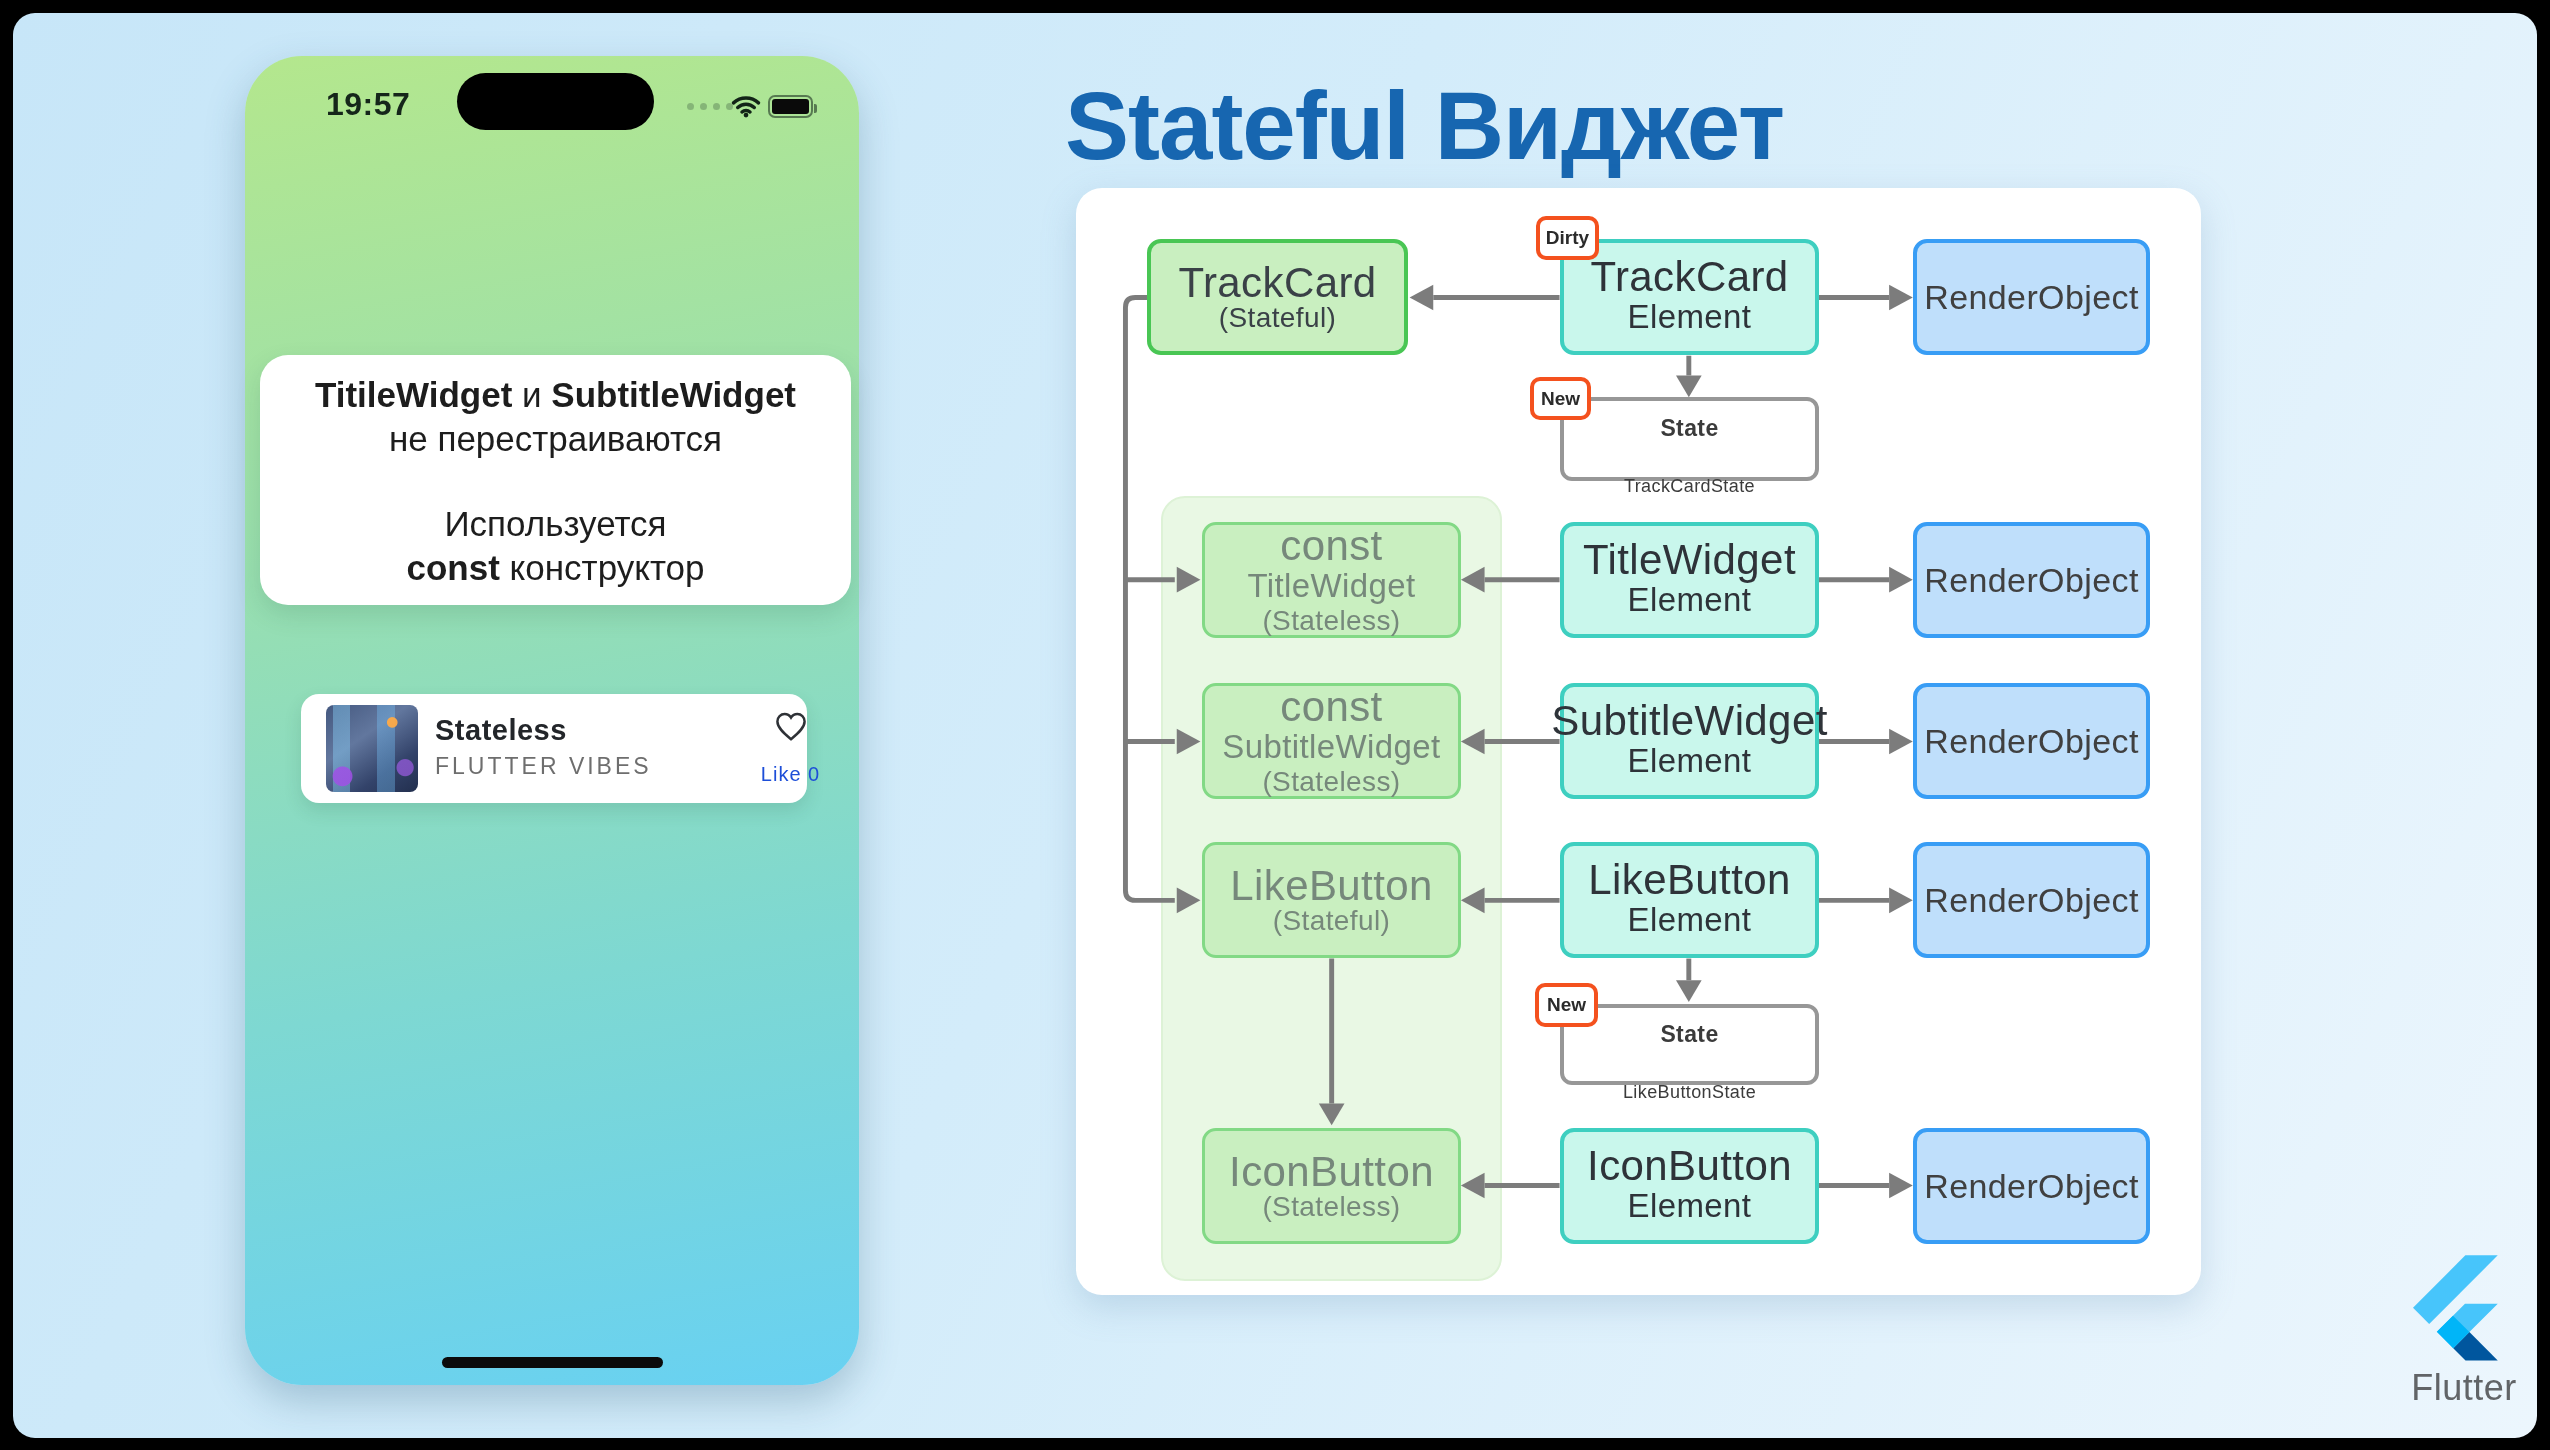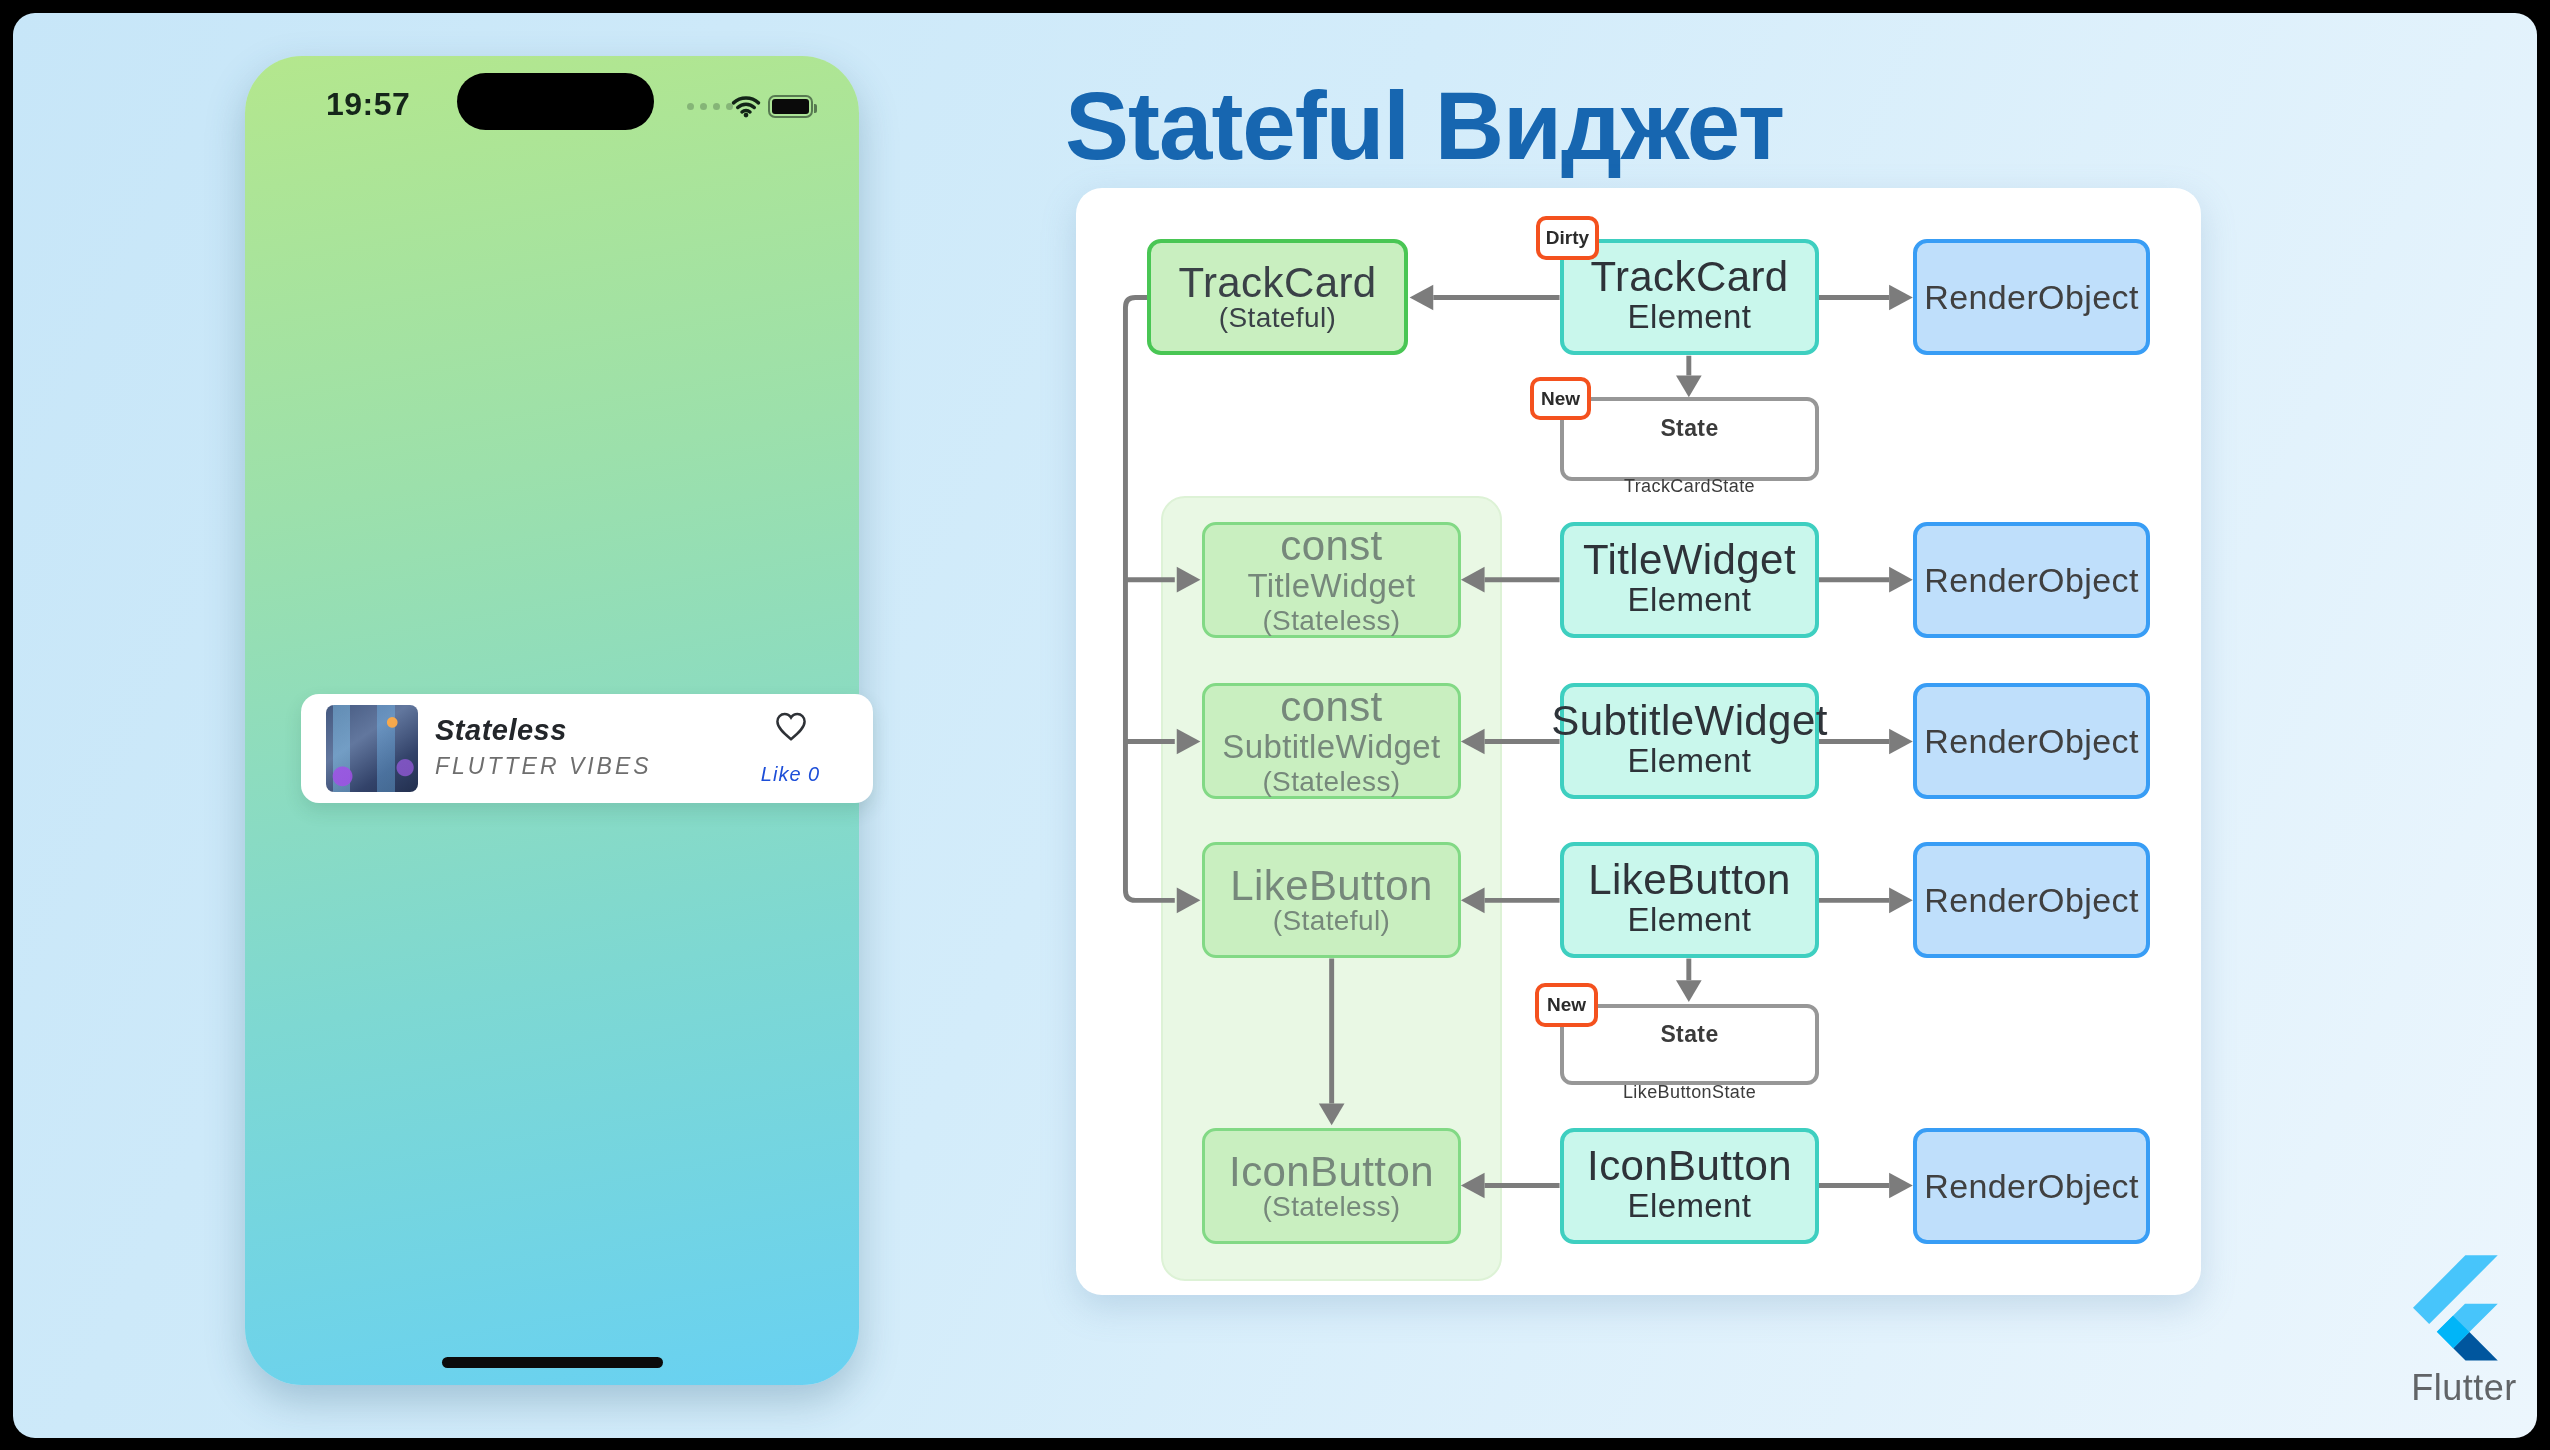--- a/index.html
+++ b/index.html
@@ -21,22 +21,22 @@
   .batt { position:absolute; left:523px; top:39px; width:45px; height:23px; border:2px solid rgba(30,50,35,.6); border-radius:7px; padding:2px; }
   .batt i { display:block; width:100%; height:100%; background:#0a0a0a; border-radius:3px; }
   .batt:after { content:""; position:absolute; right:-6px; top:7px; width:3px; height:9px; background:rgba(30,50,35,.6); border-radius:0 2px 2px 0; }
 
   .msg-card { position:absolute; left:15px; top:299px; width:591px; height:250px; background:#fff; border-radius:28px;
     box-shadow:0 10px 24px rgba(30,80,60,.15); text-align:center; padding-top:18px;
     font-size:35px; line-height:44px; color:#1d1d1d; }
   .msg-card b { font-weight:700; }
   .msg-gap { height:41px; }
 
-  .track-card { position:absolute; left:56px; top:638px; width:572px; height:109px; background:#fff; border-radius:18px;
-    box-shadow:0 8px 18px rgba(30,80,60,.14);font-style:italic; }
+  .track-card { position:absolute; left:56px; top:638px; width:506px; height:109px; background:#fff; border-radius:18px;
+    box-shadow:0 8px 18px rgba(30,80,60,.14); }
   .art { position:absolute; left:25px; top:11px; width:92px; height:87px; border-radius:8px; overflow:hidden;
     background:
       radial-gradient(circle at 72% 20%, rgba(255,170,70,.95) 0 5%, rgba(255,170,70,0) 6%),
       radial-gradient(circle at 18% 82%, rgba(160,80,230,.85) 0 9%, rgba(160,80,230,0) 10%),
       radial-gradient(circle at 86% 72%, rgba(150,90,220,.75) 0 8%, rgba(150,90,220,0) 9%),
       linear-gradient(90deg, rgba(140,215,255,0) 8%, rgba(140,215,255,.40) 8% 26%, rgba(140,215,255,0) 26% 55%, rgba(120,200,255,.35) 55% 75%, rgba(120,200,255,0) 75%),
       linear-gradient(145deg,#44587f 0%,#62779e 38%,#33436a 72%,#222f4e 100%); }
   .tc-title { position:absolute; left:134px; top:20px; font-size:29px; font-weight:700; color:#23262a; letter-spacing:0.5px; }
   .tc-sub { position:absolute; left:134px; top:59px; font-size:23px; color:#6e6e6e; letter-spacing:3px; }
   .heart-wrap { position:absolute; left:472px; top:16px; width:36px; height:34px; }
@@ -93,20 +93,27 @@
       <path d="M2 6.5 A15 15 0 0 1 22 6.5" stroke="#10231ا" fill="none"></path>
       <path d="M2 6.5 A15 15 0 0 1 22 6.5" stroke="#122417" stroke-width="2.8" fill="none" stroke-linecap="round"></path>
       <path d="M5.4 10.2 A9.5 9.5 0 0 1 18.6 10.2" stroke="#122417" stroke-width="2.8" fill="none" stroke-linecap="round"></path>
       <path d="M8.8 13.8 A5 5 0 0 1 15.2 13.8" stroke="#122417" stroke-width="2.8" fill="none" stroke-linecap="round"></path>
       <circle cx="12" cy="16.2" r="1.9" fill="#122417"></circle>
     </svg>
     <div class="batt">
         <i></i>
       </div>
 
+    <div class="msg-card">
+      <div><b>TitileWidget</b><span> и </span><b>SubtitleWidget</b></div>
+      <div>не перестраиваются</div>
+      <div class="msg-gap"></div>
+      <div>Используется</div>
+      <div><b>const</b><span> конструктор</span></div>
+    </div>
 
     <div class="track-card">
       <div class="art"></div>
       <div class="tc-title">Stateless</div>
       <div class="tc-sub">FLUTTER VIBES</div>
       <div class="heart-wrap">
         <svg viewBox="0 0 32 32" width="36" height="34">
           <path d="M16 27.5 C8.2 21 3.2 16.2 3.2 10.8 C3.2 6.7 6.4 3.8 10 3.8 C12.5 3.8 14.7 5.1 16 7.2 C17.3 5.1 19.5 3.8 22 3.8 C25.6 3.8 28.8 6.7 28.8 10.8 C28.8 16.2 23.8 21 16 27.5 Z" fill="none" stroke="#2e3136" stroke-width="2.3"></path>
         </svg>
       </div>

